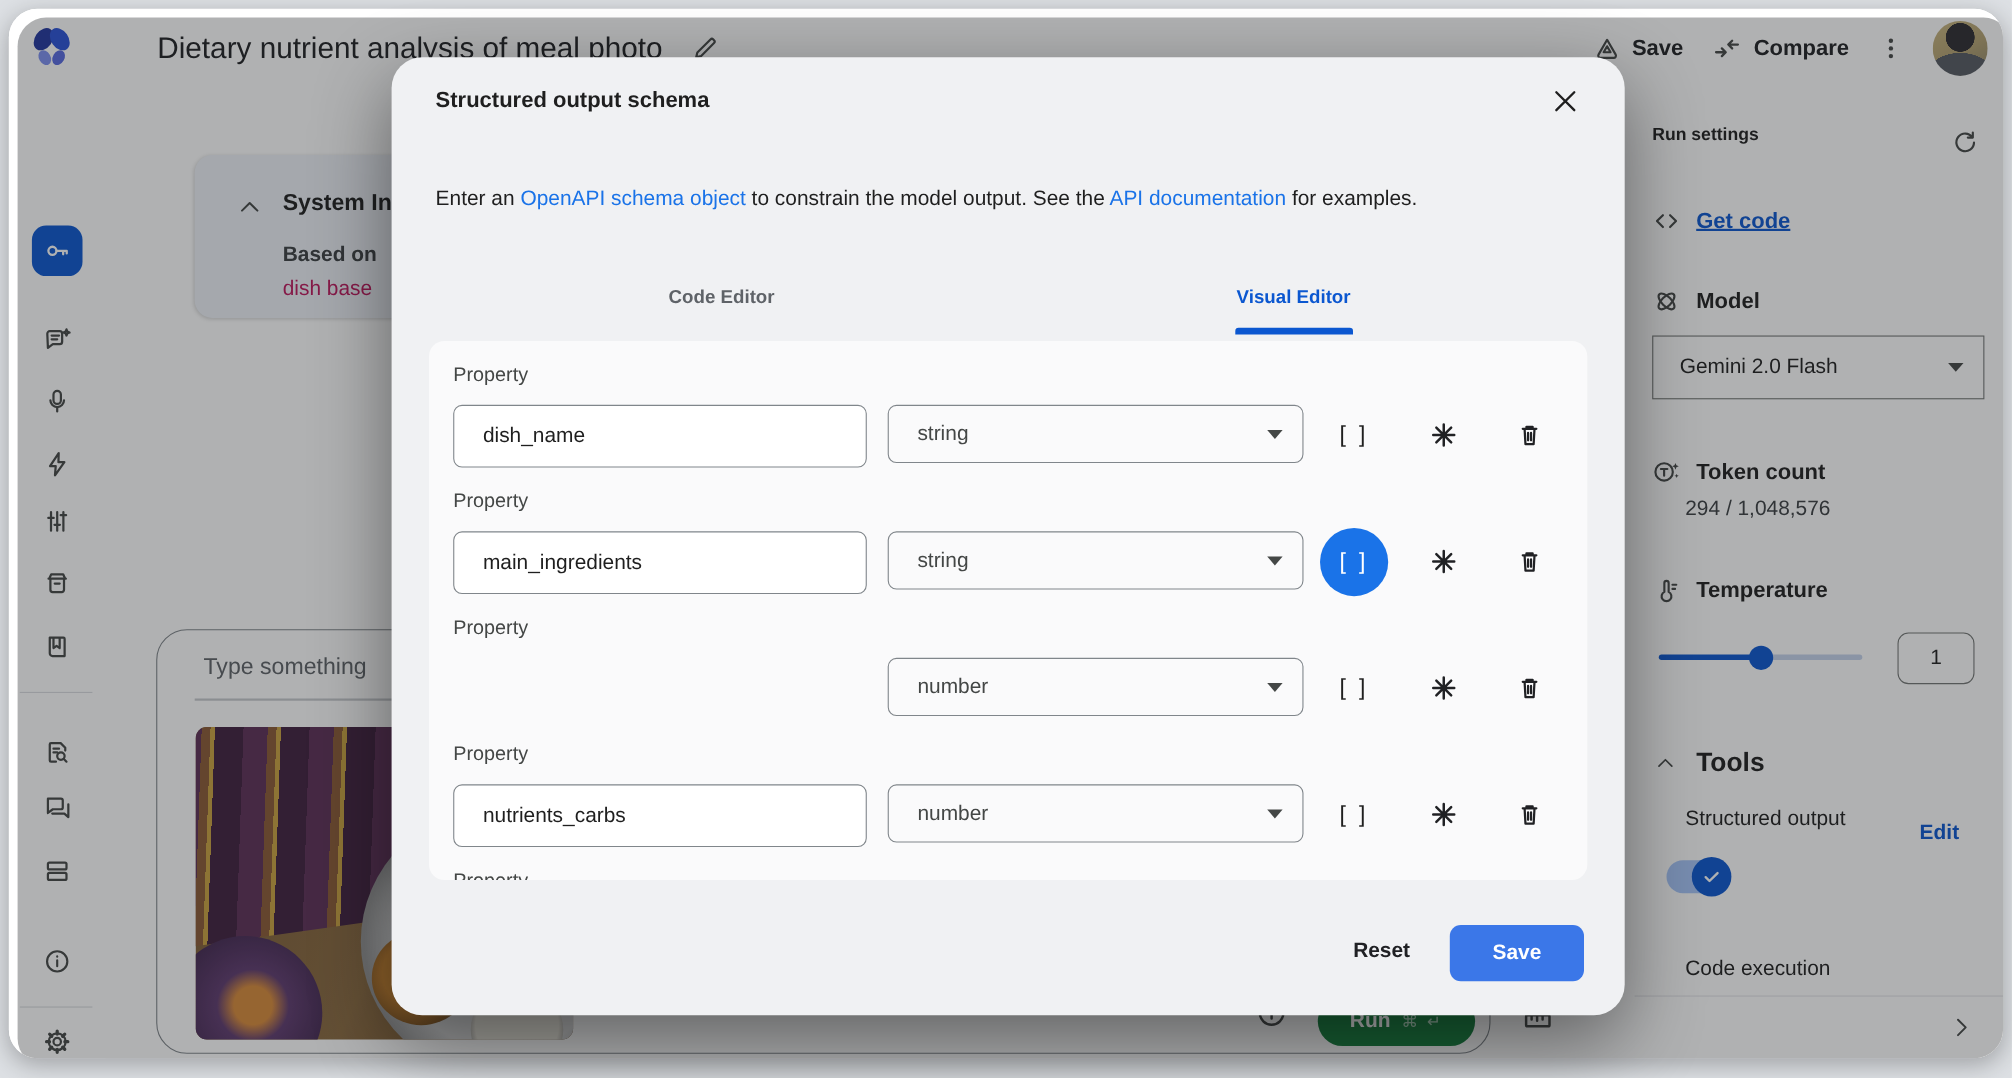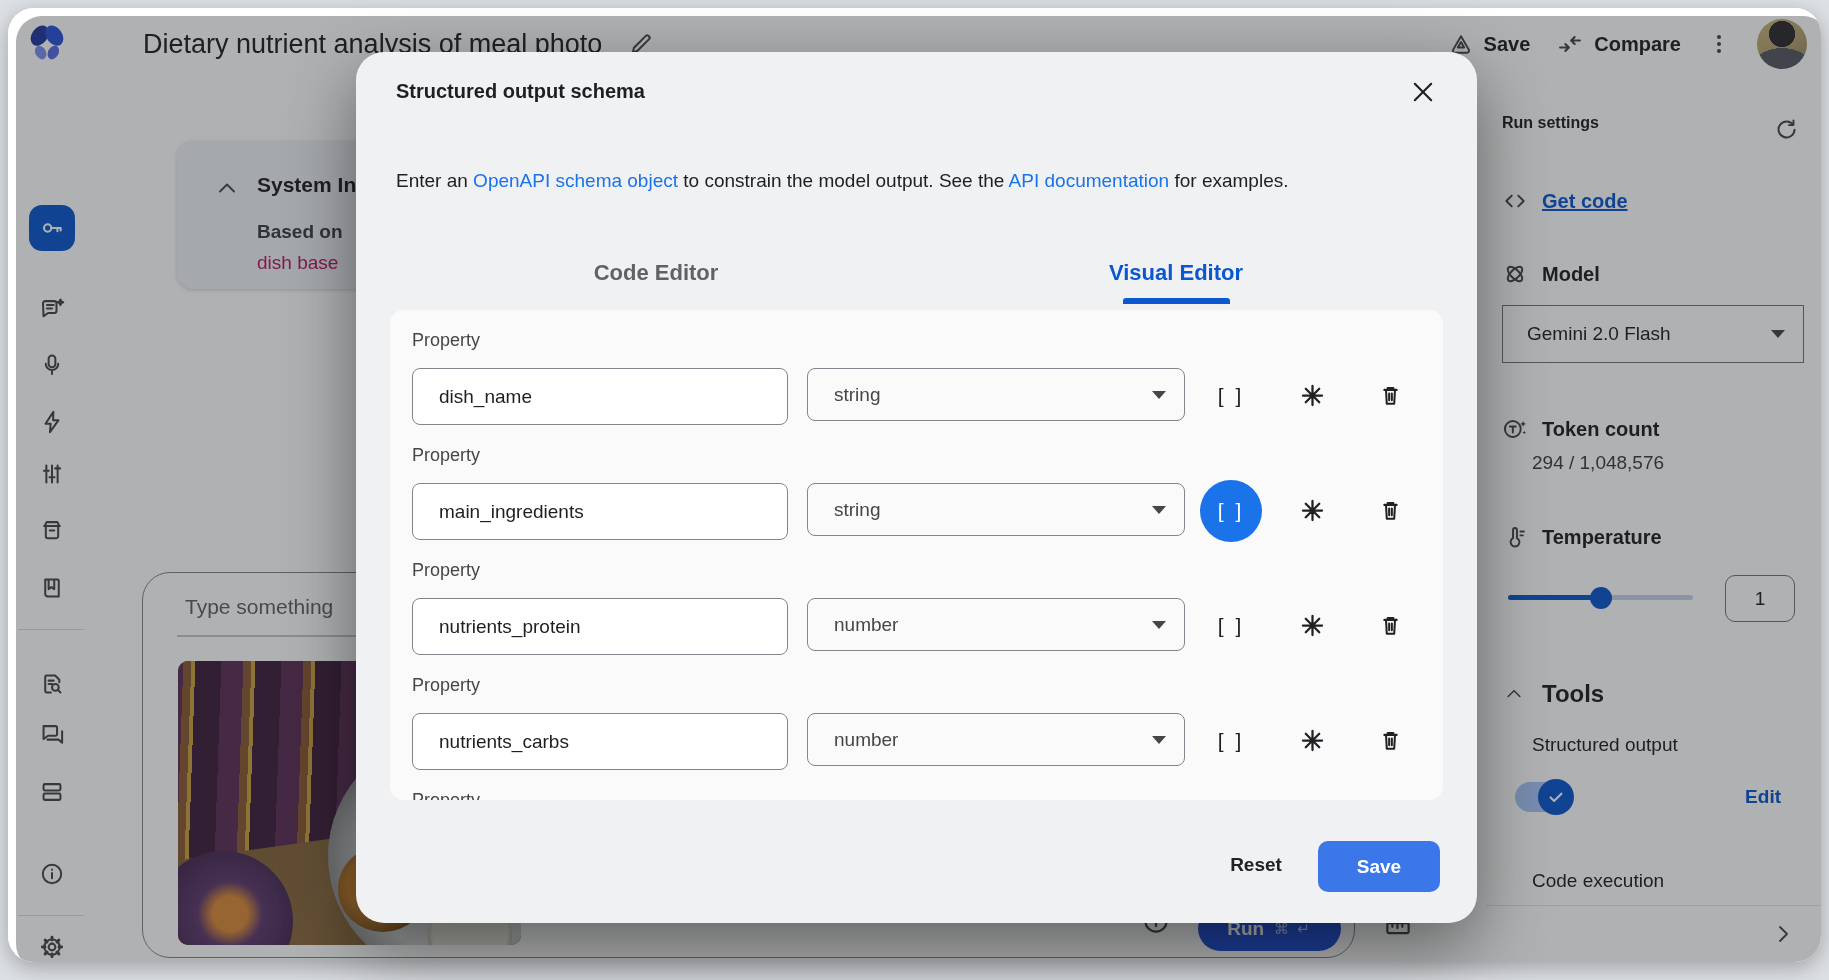--- a/index.html
+++ b/index.html
@@ -52,21 +52,21 @@
   .bowl-green { position:absolute; left:185px; top:95px; width:92px; height:88px; border-radius:50%;
                 background:radial-gradient(circle at 50% 45%,#3a6b2a 0 60%,#777 75%); }
   .lime { position:absolute; left:218px; top:110px; width:34px; height:24px; border-radius:50%; background:#b9d86a; }
   .bowl-orange { position:absolute; left:160px; top:185px; width:90px; height:86px; border-radius:50%;
                  background:radial-gradient(circle at 45% 45%,#c7812d 0 45%,#8a5a22 70%,#777 80%); }
   .bowl-white { position:absolute; left:250px; top:235px; width:84px; height:80px; border-radius:50%;
                 background:radial-gradient(circle at 50% 45%,#e9e5da 0 62%,#8a8a8a 80%); }
   .candle { position:absolute; left:-25px; top:190px; width:140px; height:140px; border-radius:50%;
             background:radial-gradient(circle at 55% 45%,#d88a3a 0 16%,#5e3a6e 30%,#3c2348 75%); }
   .run-info { position:absolute; left:998px; top:333px; }
-  .run-btn { position:absolute; left:1055px; top:333px; width:143px; height:45px; border-radius:23px; background:#1d4ed8;
+  .run-btn { position:absolute; left:1055px; top:333px; width:143px; height:45px; border-radius:23px; background:#15803d;
              color:#fff; display:flex; align-items:center; justify-content:center; gap:10px; font-size:19px; font-weight:bold; }
   .run-sc { font-size:15px; font-weight:normal; color:rgba(255,255,255,.65); letter-spacing:2px; }
   .ruler-ic { position:absolute; left:1240px; top:340px; }
 
   
   .panel { position:absolute; left:1478px; top:72px; width:335px; bottom:57px; background:#fff; }
   .p-title { position:absolute; left:16px; top:34px; font-size:16px; font-weight:bold; color:#1f1f1f; }
   .p-refresh { position:absolute; right:22px; top:36px; cursor:pointer; }
   .p-getcode { position:absolute; left:16px; top:108px; display:flex; align-items:center; gap:14px; cursor:pointer; }
   .p-getcode span { font-size:20px; font-weight:bold; color:#0b57d0;text-decoration:underline; }
@@ -81,35 +81,35 @@
             background:linear-gradient(to right,#0b57d0 0 50%,#c5d3ec 50% 100%); cursor:pointer; }
   .slider-thumb { position:absolute; left:50%; top:50%; transform:translate(-50%,-50%); width:22px; height:22px; border-radius:50%; background:#0b57d0; }
   .temp-box { position:absolute; left:239px; top:495px; width:70px; height:47px; border:1.5px solid #747775; border-radius:10px;
               display:flex; align-items:center; justify-content:center; font-size:19px; color:#1f1f1f; }
   .tools-row { position:absolute; left:18px; top:600px; display:flex; align-items:center; gap:18px; cursor:pointer; }
   .tools-row span { font-size:24px; font-weight:bold; color:#1f1f1f; }
   .so-label { position:absolute; left:46px; top:654px; font-size:19px; color:#1f1f1f; }
   .switch { position:absolute; left:29px; top:702px; width:56px; height:30px; border-radius:16px; background:#a8c7fa; cursor:pointer; }
   .switch-thumb { position:absolute; right:-3px; top:50%; transform:translateY(-50%); width:36px; height:36px; border-radius:50%;
                   background:#0b57d0; display:flex; align-items:center; justify-content:center; }
-  .edit-link { position:absolute; right:40px; top:706px; font-size:19px; font-weight:bold; color:#0b57d0; cursor:pointer; }
+  .edit-link { position:absolute; right:40px; top:667px; font-size:19px; font-weight:bold; color:#0b57d0; cursor:pointer; }
   .ce-label { position:absolute; left:46px; top:790px; font-size:19px; color:#1f1f1f; }
   .panel-footer { position:absolute; left:1478px; right:0; bottom:0; height:57px; background:#fff; border-top:1px solid #e3e5e8; }
   .pf-chev { position:absolute; right:26px; top:16px; cursor:pointer; }
 
   
   .scrim { position:absolute; left:8px; top:8px; width:1813px; height:954px; border-radius:26px;
            background:rgba(30,31,34,0.35); z-index:40; }
   .modal { position:absolute; left:356px; top:52px; width:1121px; height:871px; background:#f0f1f3; border-radius:28px;
            box-shadow:0 24px 70px rgba(0,0,0,.45); z-index:60; }
   .m-title { position:absolute; left:40px; top:28px; font-size:20px; font-weight:bold; color:#1f1f1f; }
   .m-close { position:absolute; right:40px; top:26px; cursor:pointer; }
   .m-desc { position:absolute; left:40px; top:118px; font-size:19px; color:#1f1f1f; }
   .m-desc a { color:#1a73e8; text-decoration:none; cursor:pointer; }
-  .tab { position:absolute; top:208px; width:160px; text-align:center; font-size:22px; font-weight:bold; cursor:pointer; }
+  .tab { position:absolute; top:208px; width:160px; text-align:center; font-size:17px; font-weight:bold; cursor:pointer; }
   .tab-code { left:220px; color:#5f6368; }
   .tab-visual { left:740px; color:#0b57d0; }
   .tab-underline { position:absolute; left:767px; top:246px; width:107px; height:6px; border-radius:3px 3px 0 0; background:#0b57d0; }
   .sheet { position:absolute; left:34px; top:258px; width:1053px; height:490px; background:#fafafb; border-radius:14px; overflow:hidden; }
   .prop-label { position:absolute; left:22px; font-size:18px; color:#444746; }
   .prow { position:absolute; left:0; width:100%; height:57px; }
   .pname { position:absolute; left:22px; top:0; width:376px; height:57px; border:1.5px solid #80868b; border-radius:8px;
            background:#fff; font-size:19px; color:#1f1f1f; padding-left:26px; font-family:"Liberation Sans",sans-serif; outline:none; }
   .ptype { position:absolute; left:417px; top:0; width:378px; height:53px; border:1.5px solid #80868b; border-radius:8px;
            display:flex; align-items:center; cursor:pointer; }
@@ -387,21 +387,20 @@
         <svg class="rowic ast ic" style="stroke:#202124;stroke-width:2" width="27" height="27" viewBox="0 0 24 24">
             <path d="M12 3.5 v17 M3.5 12 h17 M6 6 l12 12 M18 6 L6 18"></path>
           </svg>
         <svg class="rowic del ic" style="stroke:#202124" width="27" height="27" viewBox="0 0 24 24">
             <path d="M6.5 7 h11 M9.5 7 V5.3 h5 V7 M8 7 l.7 12.3 h6.6 L16 7 M10.8 10.3 v6 M13.2 10.3 v6"></path>
           </svg>
       </div>
 
       <span class="prop-label" style="top:250px">Property</span>
       <div class="prow" style="top:288px">
-        <input class="pname" readonly="" value="nutrients_protein" style="">
         <div class="ptype">
           <span>number</span>
           <div class="caret"></div>
         </div>
         <div class="brk">[ ]</div>
         <svg class="rowic ast ic" style="stroke:#202124;stroke-width:2" width="27" height="27" viewBox="0 0 24 24">
             <path d="M12 3.5 v17 M3.5 12 h17 M6 6 l12 12 M18 6 L6 18"></path>
           </svg>
         <svg class="rowic del ic" style="stroke:#202124" width="27" height="27" viewBox="0 0 24 24">
             <path d="M6.5 7 h11 M9.5 7 V5.3 h5 V7 M8 7 l.7 12.3 h6.6 L16 7 M10.8 10.3 v6 M13.2 10.3 v6"></path>

